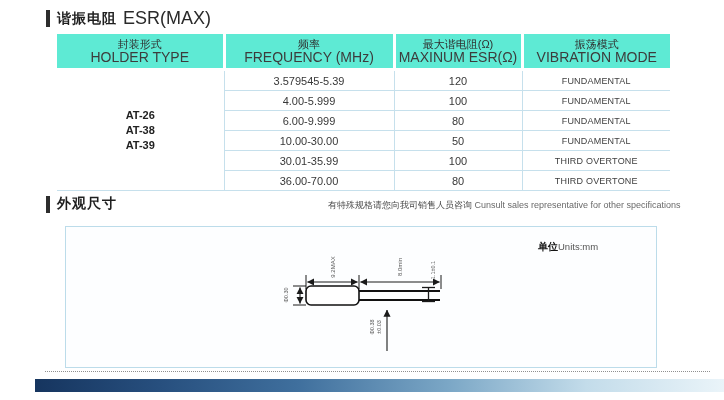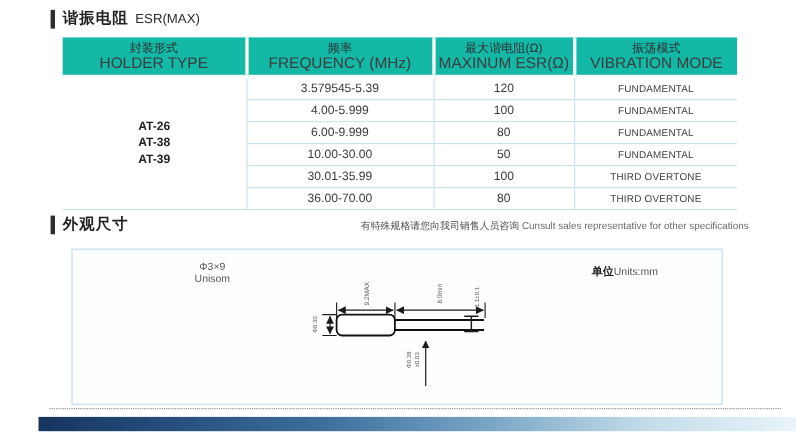--- a/index.html
+++ b/index.html
@@ -4,25 +4,25 @@
 <style>
   html,body{margin:0;padding:0;}
   body{
     width:724px;height:400px;position:relative;background:#ffffff;
     font-family:"Liberation Sans",sans-serif;overflow:hidden;
   }
   
   .sec-title{position:absolute;display:flex;align-items:center;gap:7px;}
   .sec-title .bar{width:4px;height:17px;background:#2d2d2d;display:inline-block;}
   .sec-title .zh{font-size:14px;font-weight:700;color:#1f1f1f;letter-spacing:1px;text-align:center;}
-  .sec-title .en{font-size:12px;color:#2a2a2a;margin-left:-1px;}
+  .sec-title .en{font-size:18px;color:#2a2a2a;margin-left:-1px;}
   
   table.esr{position:absolute;left:57px;top:34px;border-collapse:collapse;table-layout:fixed;}
   table.esr th{
-    background:#14b8a6;font-weight:normal;padding:4px 0 5px;vertical-align:middle;
+    background:#5eead4;font-weight:normal;padding:4px 0 5px;vertical-align:middle;
     border-bottom:3px solid #ffffff;
   }
   table.esr th + th{border-left:3px solid #ffffff;}
   table.esr th .hzh{font-size:11px;color:#2f2f2f;line-height:13px;}
   table.esr th .hen{font-size:14px;color:#3c3c3c;line-height:11px;margin-top:1px;}
   table.esr td{
     text-align:center;vertical-align:middle;height:17px;
     font-size:11px;color:#383838;border-bottom:1px solid #c6e0ec;
   }
   table.esr td.vline{border-left:1px solid #c6e0ec;}
@@ -128,24 +128,20 @@
   <span class="bar"></span>
   <span class="zh">外观尺寸</span>
 </div>
 
 <div class="note">
   <span class="nzh">有特殊规格请您向我司销售人员咨询</span>
   <span>Cunsult sales representative for other specifications</span>
 </div>
 
 <div class="dbox">
-  <div class="pkg">
-    <div>Φ3×9</div>
-    <div>Unisom</div>
-  </div>
   <div class="unit">
     <span class="uzh">单位</span><span>Units:mm</span>
   </div>
 
   <svg class="drawing" width="200" height="114" viewBox="0 0 200 114">
     <defs>
       <marker id="arr" viewBox="0 0 10 10" refX="9.5" refY="5" markerWidth="6.5" markerHeight="6.5" orient="auto-start-reverse">
         <path d="M0,0 L10,5 L0,10 z" fill="#1a1a1a"></path>
       </marker>
     </defs>

